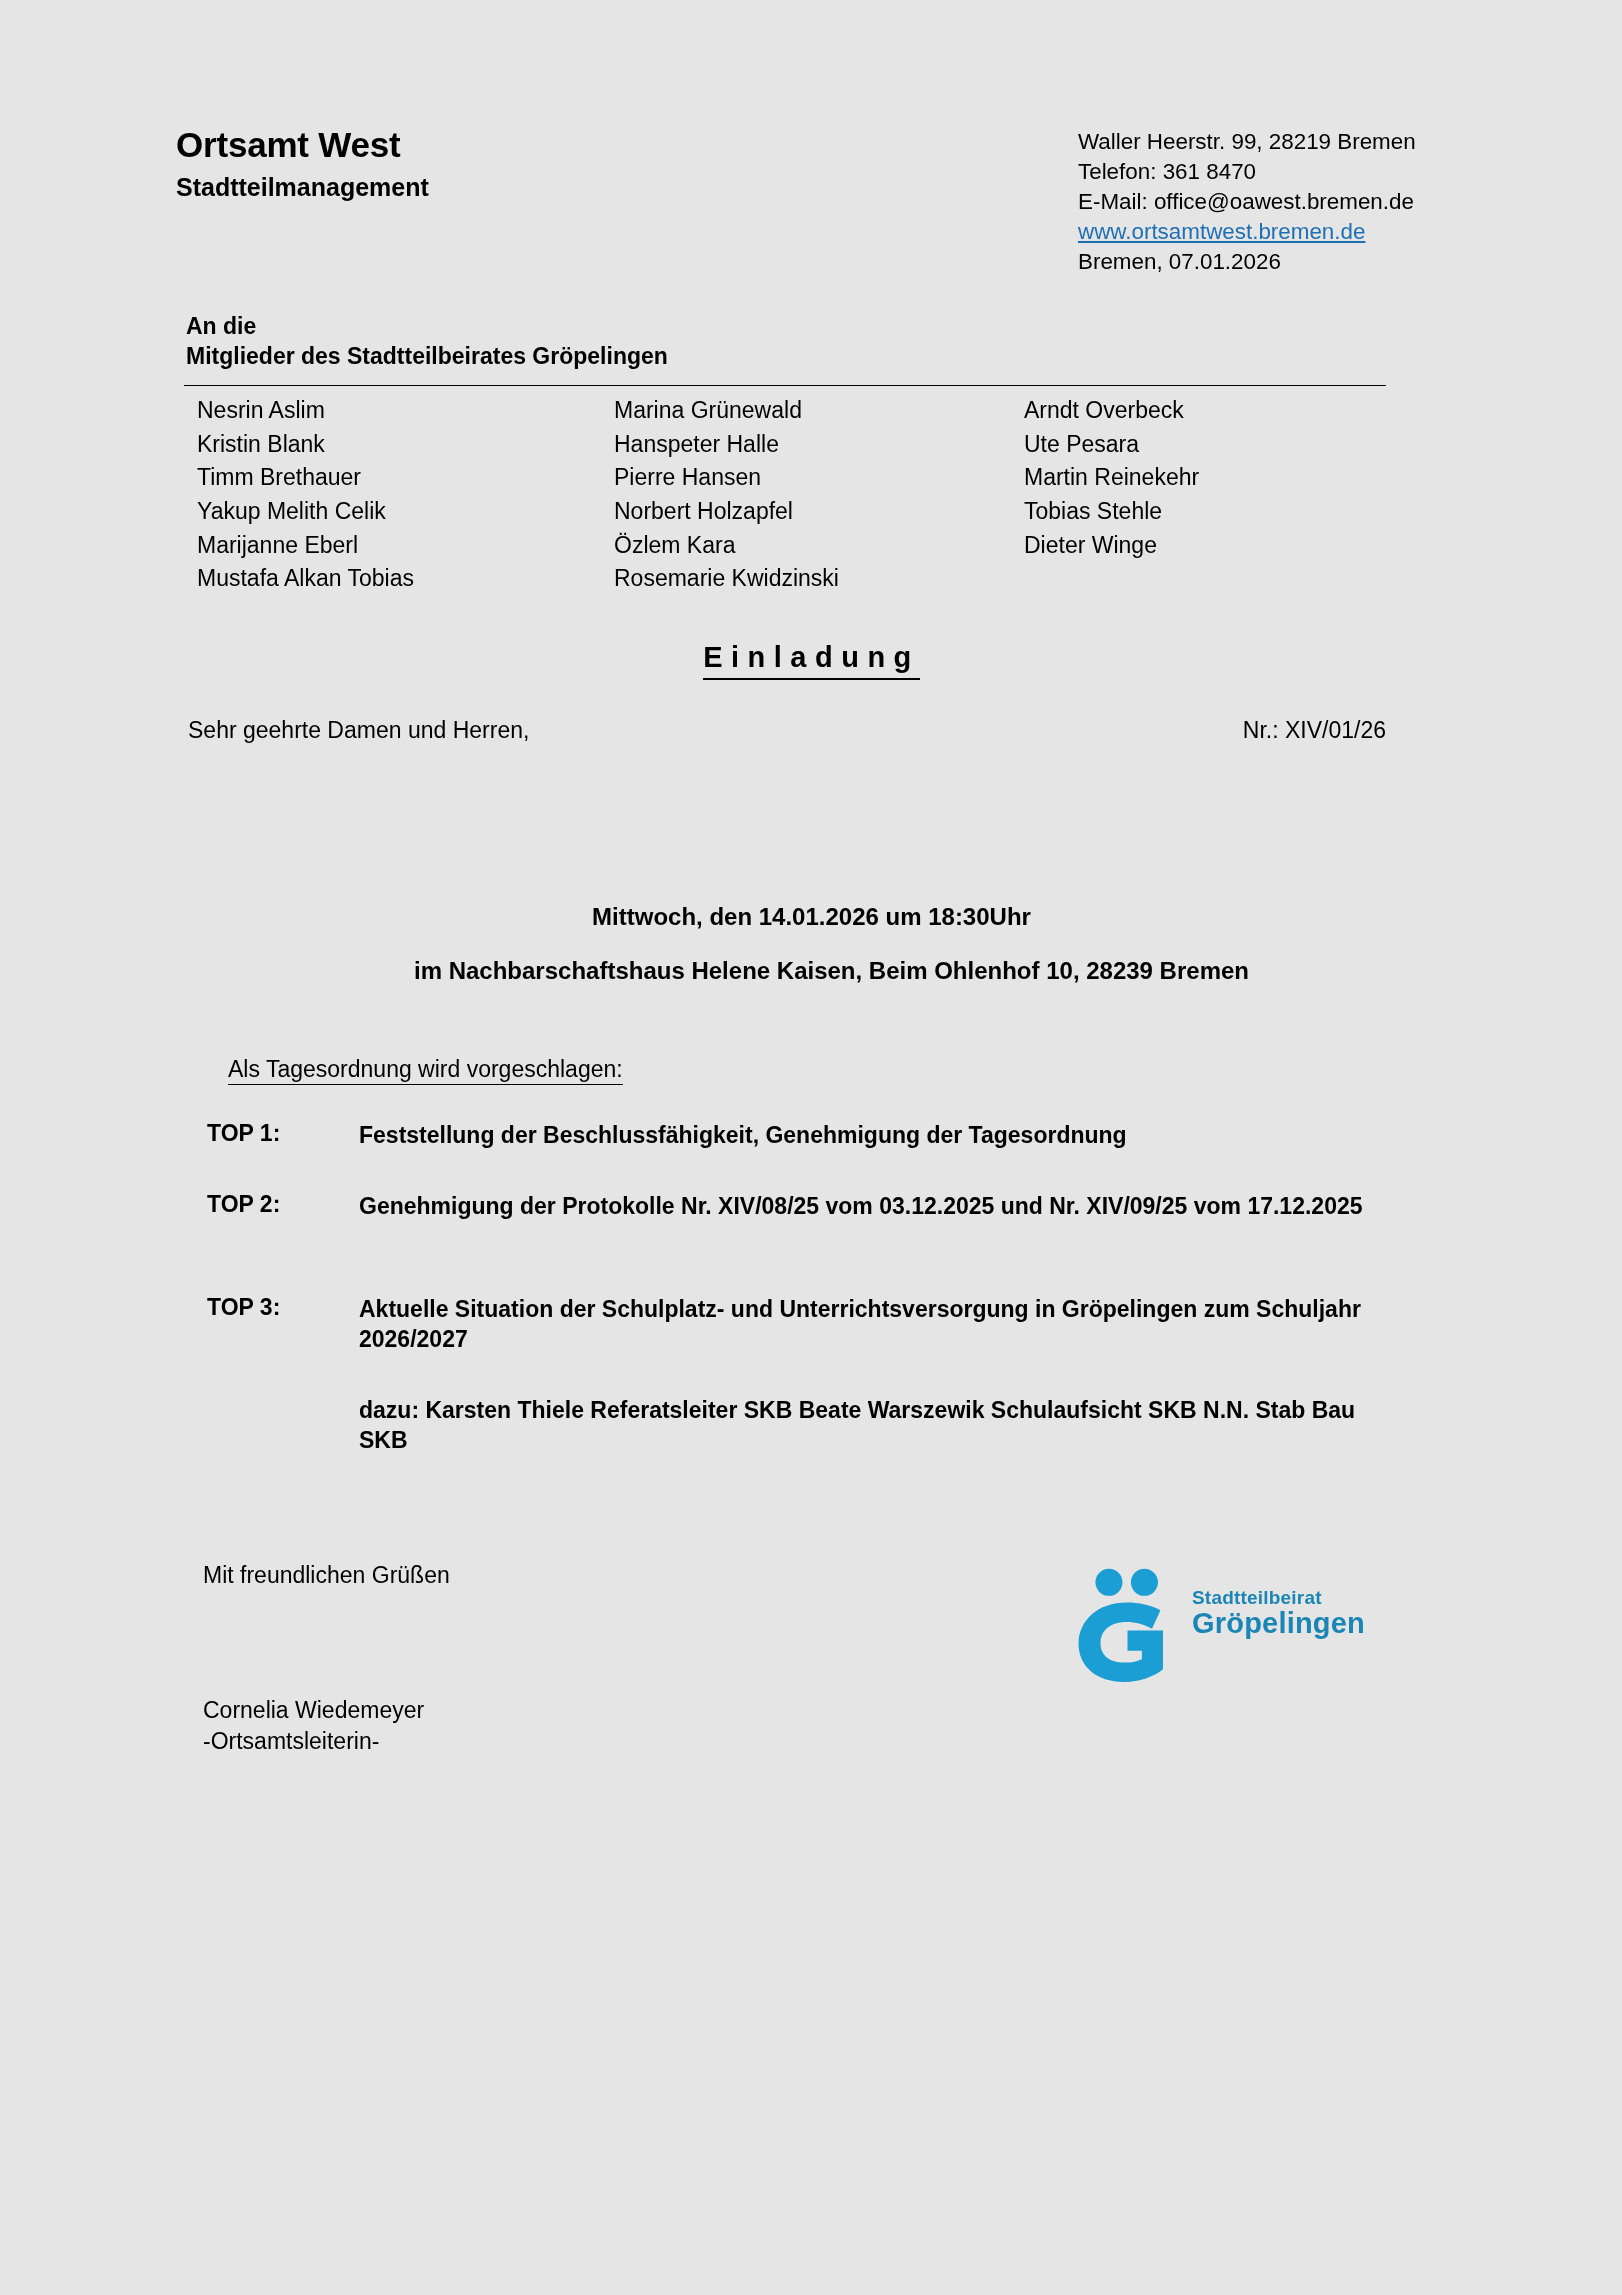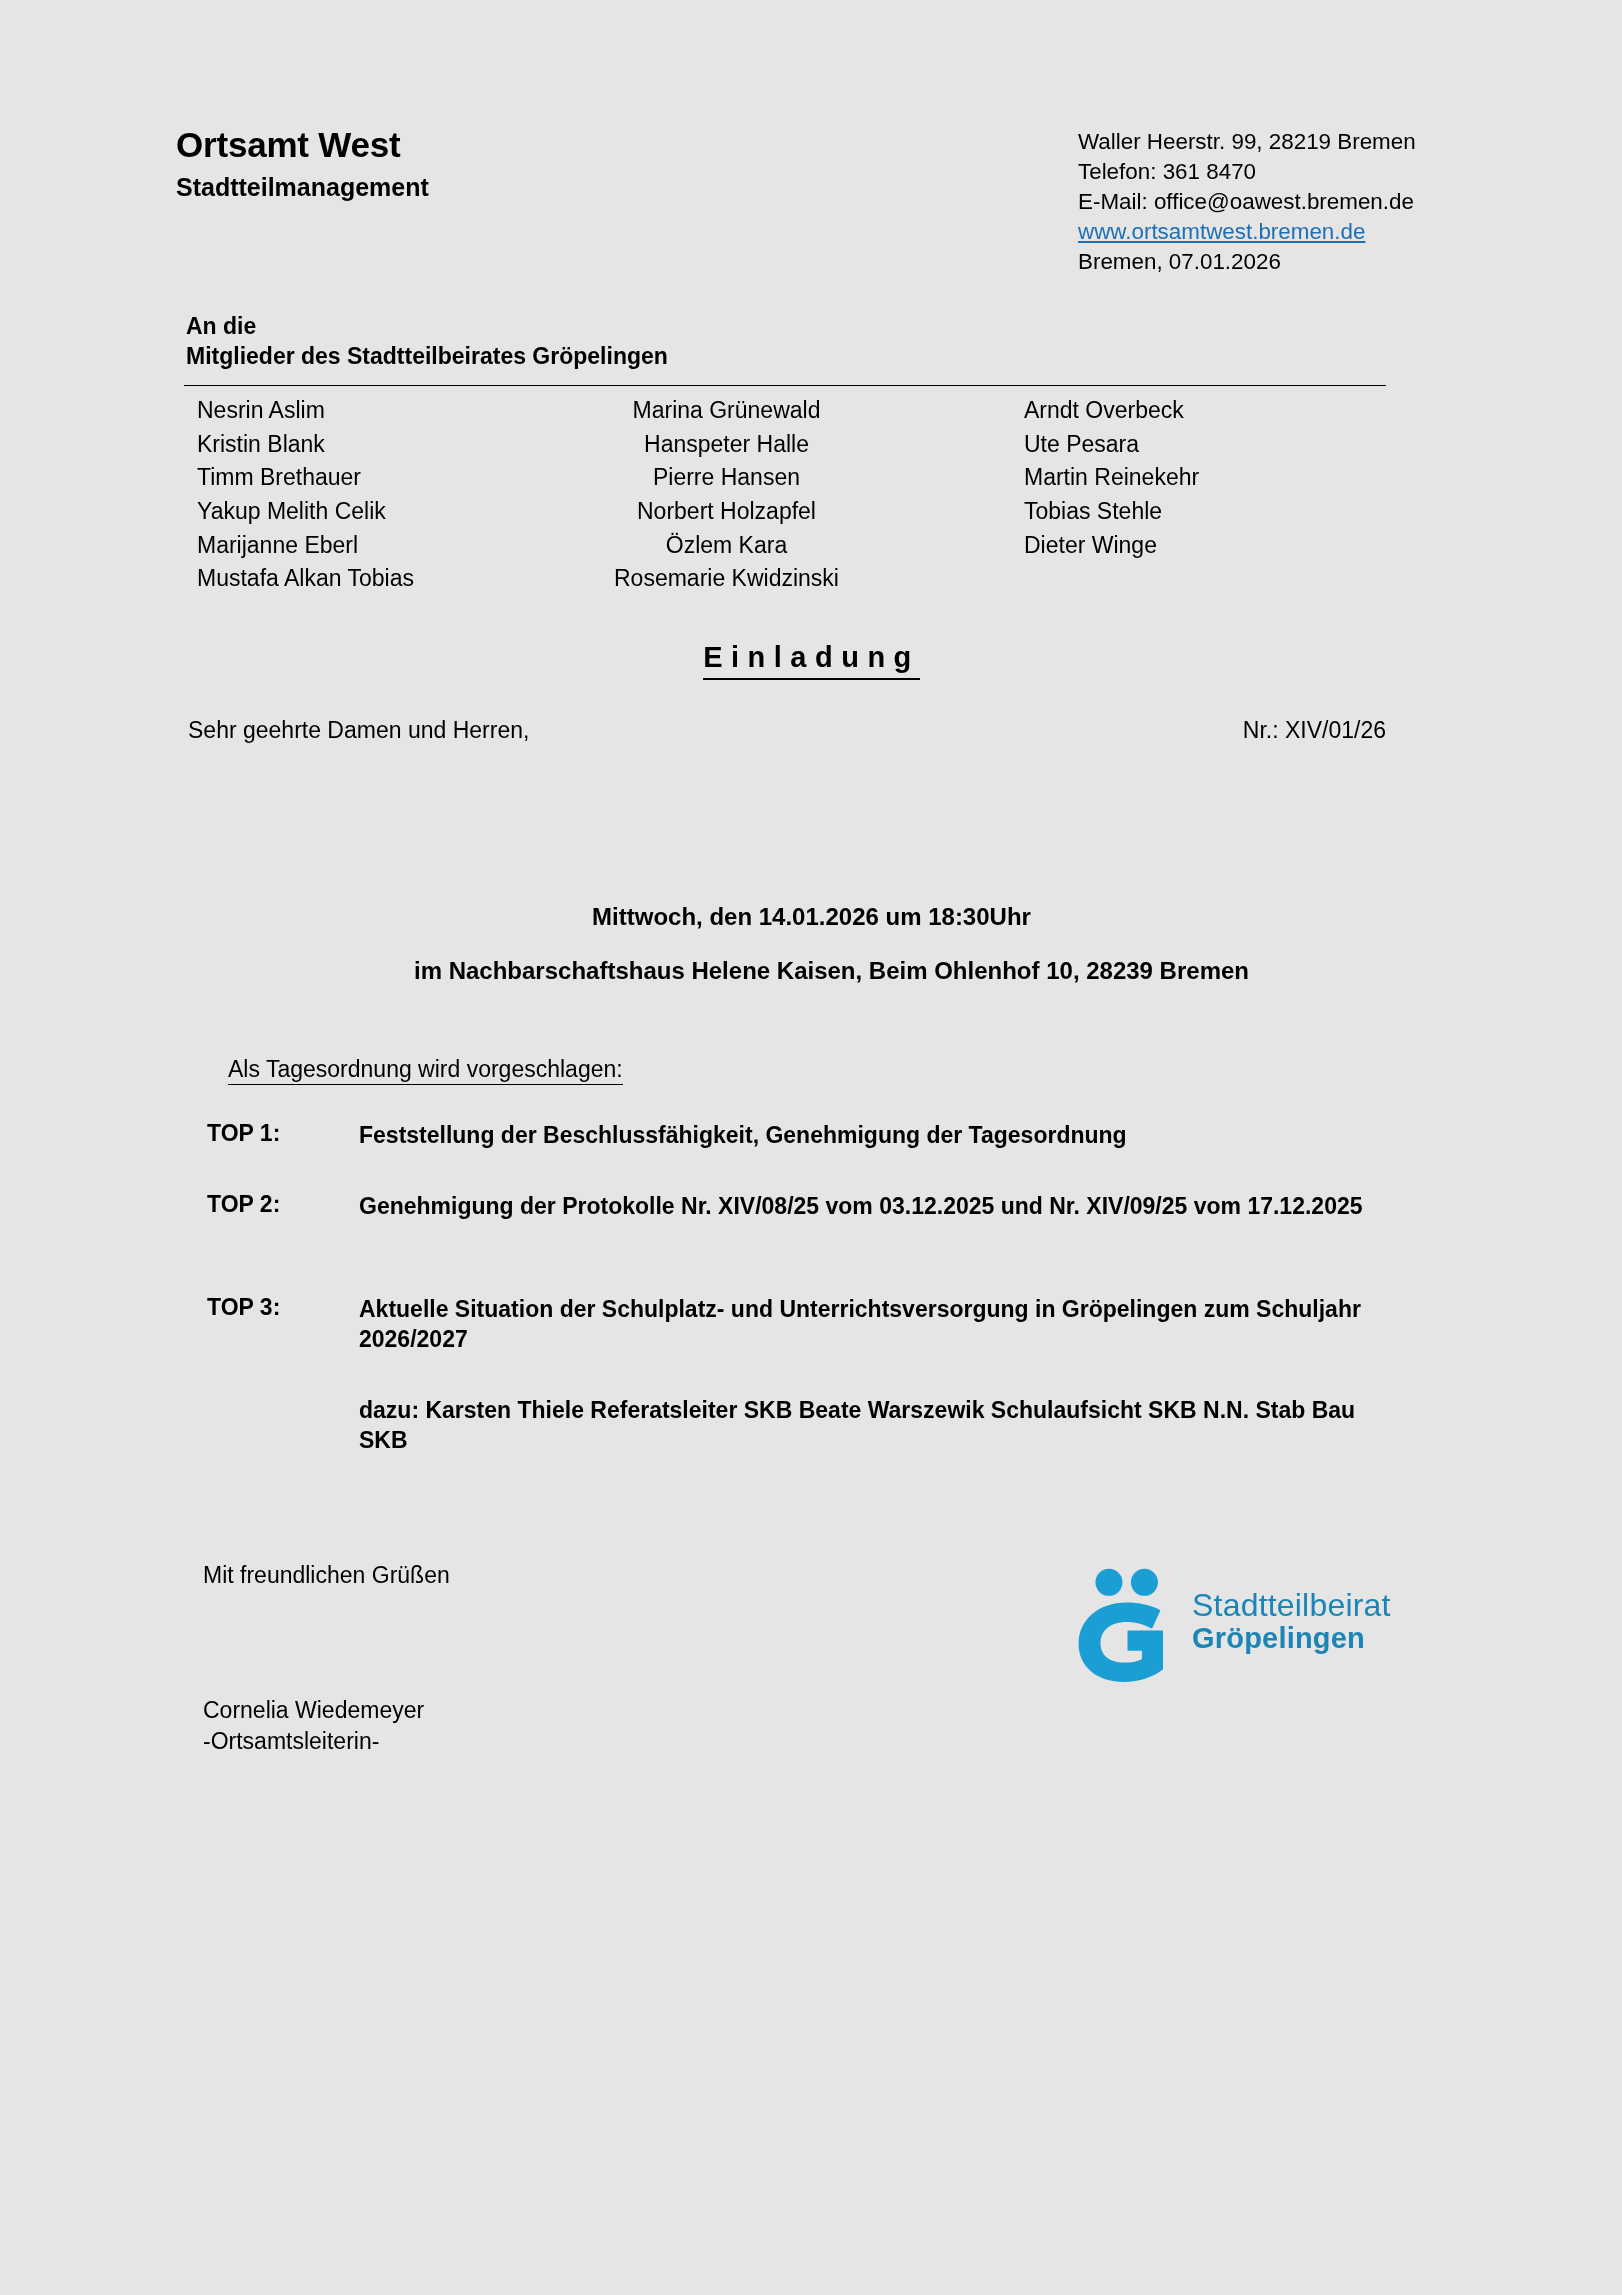--- a/index.html
+++ b/index.html
@@ -96,21 +96,21 @@
     top: 394px;
     width: 1623px;
   }
   .member-col {
     position: absolute;
     top: 0;
     font-size: 23px;
     line-height: 1.465;
   }
   .member-col.c1 { left: 197px; }
-  .member-col.c2 { left: 614px; text-align: center; }
+  .member-col.c2 { left: 614px; }
   .member-col.c3 { left: 1024px; }
   .member-col div { white-space: nowrap; }
 
   
   .doc-title {
     position: absolute;
     left: 0;
     top: 641px;
     width: 1623px;
     text-align: center;
@@ -231,26 +231,25 @@
     top: 0;
     width: 100px;
     height: 114px;
   }
   .logo-text {
     position: absolute;
     left: 117px;
     top: 18.6px;
   }
   .logo-text-1 {
-    font-size: 32px;
-    font-weight: normal;
+    font-size: 19px;
+    font-weight: bold;
     letter-spacing: 0.2px;
     line-height: 1.13;
     white-space: nowrap;
-    text-align: center;
   }
   .logo-text-2 {
     font-size: 29px;
     font-weight: bold;
     letter-spacing: 0.2px;
     line-height: 1.1;
     white-space: nowrap;
   }
 </style>
 </head>

